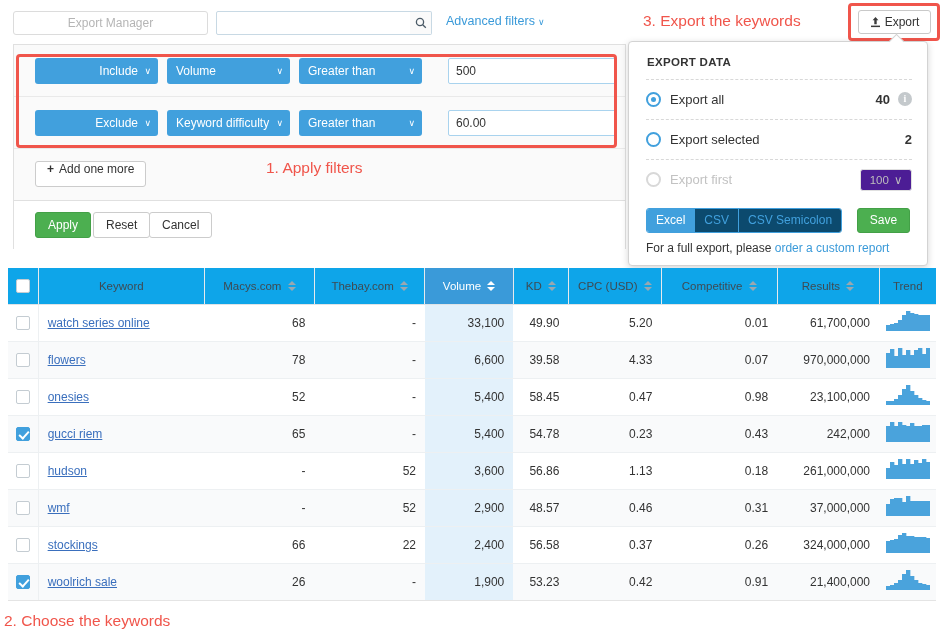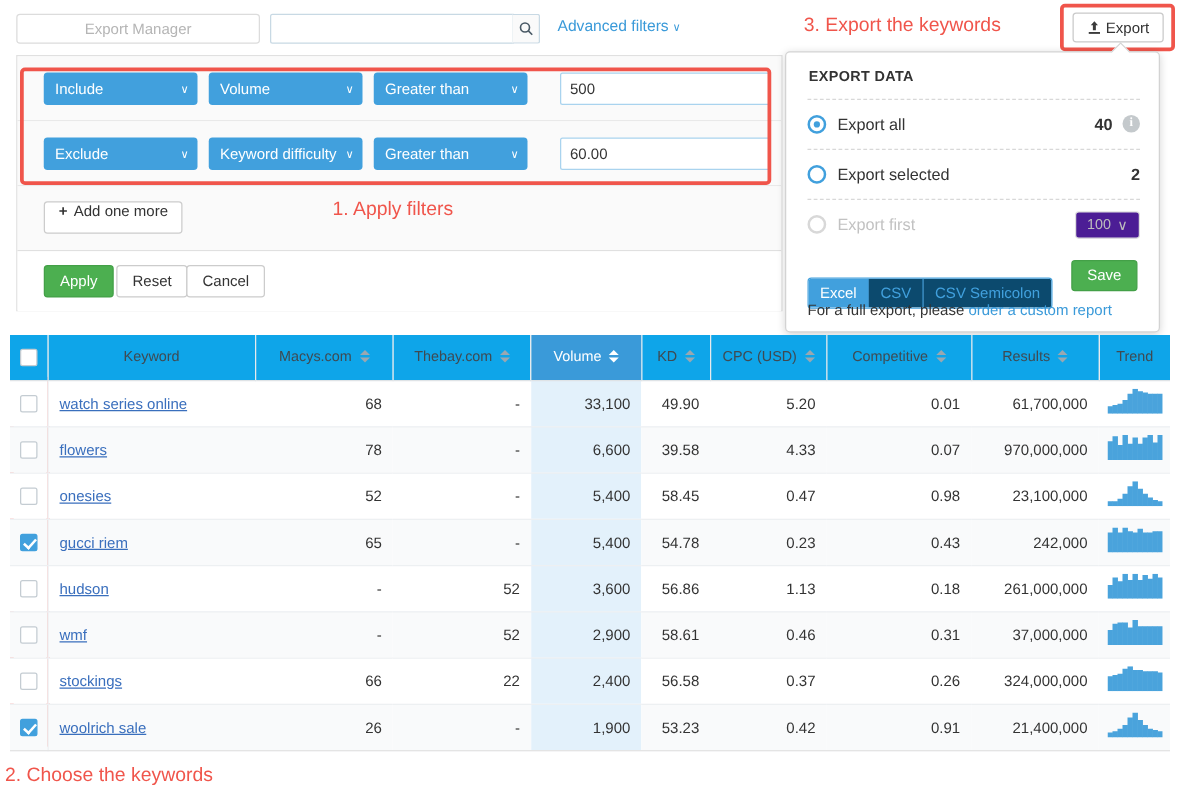--- a/index.html
+++ b/index.html
@@ -52,21 +52,21 @@
   }
   .sel {
     position: absolute; top: 13px; height: 26px;
     background: #41a0dd; color: #fff; border: none; border-radius: 3px;
     font-family: "Liberation Sans", sans-serif; font-size: 12px;
     padding: 0 20px 0 9px; line-height: 26px; cursor: pointer; white-space: nowrap;
   }
   .sel .caret {
     position: absolute; right: 7px; top: 0; line-height: 26px; font-size: 9px;
   }
-  .sel-1 { left: 21px; width: 123px; }
+  .sel-1 { left: 21px; width: 123px; text-align: right; }
   .sel-2 { left: 153px; width: 123px; }
   .sel-3 { left: 285px; width: 123px; }
   .val-input {
     position: absolute; left: 434px; top: 13px; width: 168px; height: 26px;
     border: 1px solid #a9d3ee; border-radius: 2px; background: #fff;
     font-family: "Liberation Sans", sans-serif; font-size: 12px;
     padding: 0 7px; outline: none; color: #333;
   }
   .addmore-wrap { position: relative; height: 52px; background: #fafafa; border-bottom: 1px solid #e0e0e0; }
   .add-one-more {
@@ -148,21 +148,21 @@
     color: #fff; font-size: 10px; font-weight: bold; line-height: 14px; text-align: center;
     font-family: "Liberation Serif", serif;
   }
   .mini-select {
     position: absolute; right: 0; width: 52px; height: 22px;
     border: 1px solid #e0e0e0; border-radius: 3px; background: #4c1d95;
     color: #bdbdbd; font-size: 11.5px; display: flex; align-items: center;
     justify-content: center; gap: 5px;
   }
   .fmt-group {
-    position: absolute; left: 17px; top: 180px; height: 25px;
+    position: absolute; left: 17px; top: 166px; height: 25px;
     display: flex; border: 1px solid #41a0dd; border-radius: 3px; overflow: hidden;
   }
   .fmt {
     padding: 0 9px; height: 23px; line-height: 23px; font-size: 12px;
     color: #41a0dd; background: #0c4a6e; cursor: pointer;
     border-right: 1px solid #41a0dd;
   }
   .fmt:last-child { border-right: none; }
   .fmt.active { background: #41a0dd; color: #fff; }
   .save-btn {
@@ -511,21 +511,21 @@
               <rect x="36.00" y="0" width="4.35" height="20" fill="#4aa3dc"></rect>
               <rect x="40.00" y="3" width="4.35" height="17" fill="#4aa3dc"></rect>
             </svg></span></td>
       </tr>
       <tr class="even">
         <td class="sel-col"><span class="cb"></span></td>
         <td class="kw"><a>wmf</a></td>
         <td class="num">-</td>
         <td class="num">52</td>
         <td class="vol">2,900</td>
-        <td class="num">58.61</td>
+        <td class="num">48.57</td>
         <td class="num">0.46</td>
         <td class="num">0.31</td>
         <td class="num">37,000,000</td>
         <td class="trend"><span class="spark"><svg width="44" height="20" viewBox="0 0 44 20">
               <rect x="0.00" y="8" width="4.35" height="12" fill="#4aa3dc"></rect>
               <rect x="4.00" y="3" width="4.35" height="17" fill="#4aa3dc"></rect>
               <rect x="8.00" y="2" width="4.35" height="18" fill="#4aa3dc"></rect>
               <rect x="12.00" y="2" width="4.35" height="18" fill="#4aa3dc"></rect>
               <rect x="16.00" y="6" width="4.35" height="14" fill="#4aa3dc"></rect>
               <rect x="20.00" y="0" width="4.35" height="20" fill="#4aa3dc"></rect>

